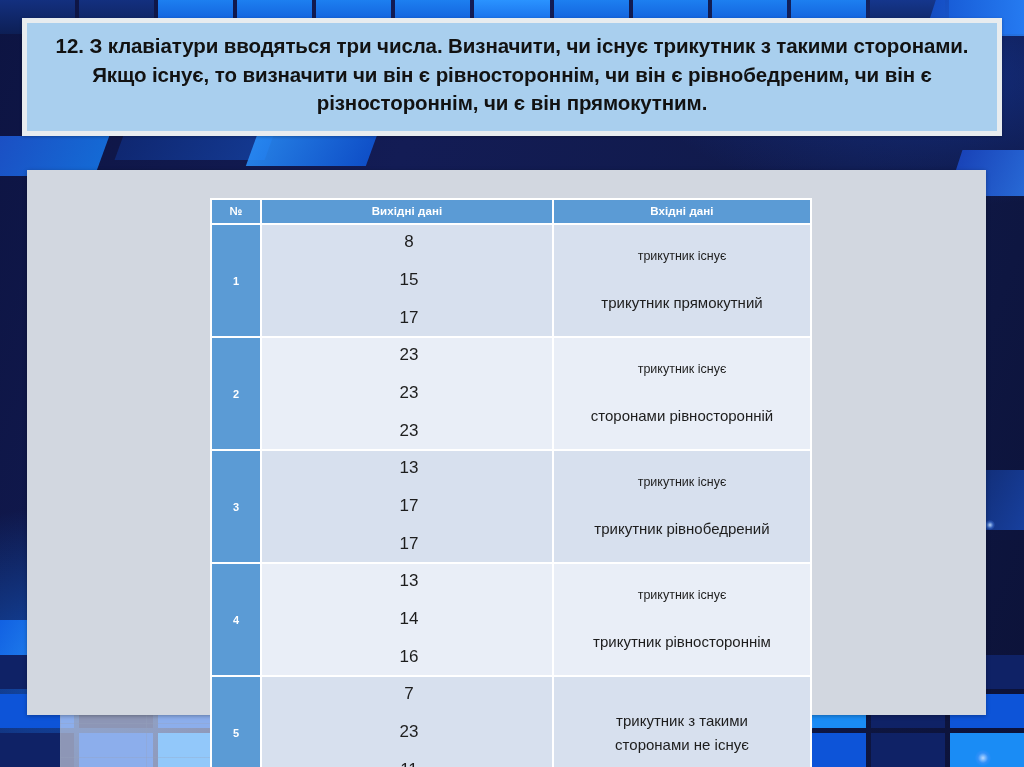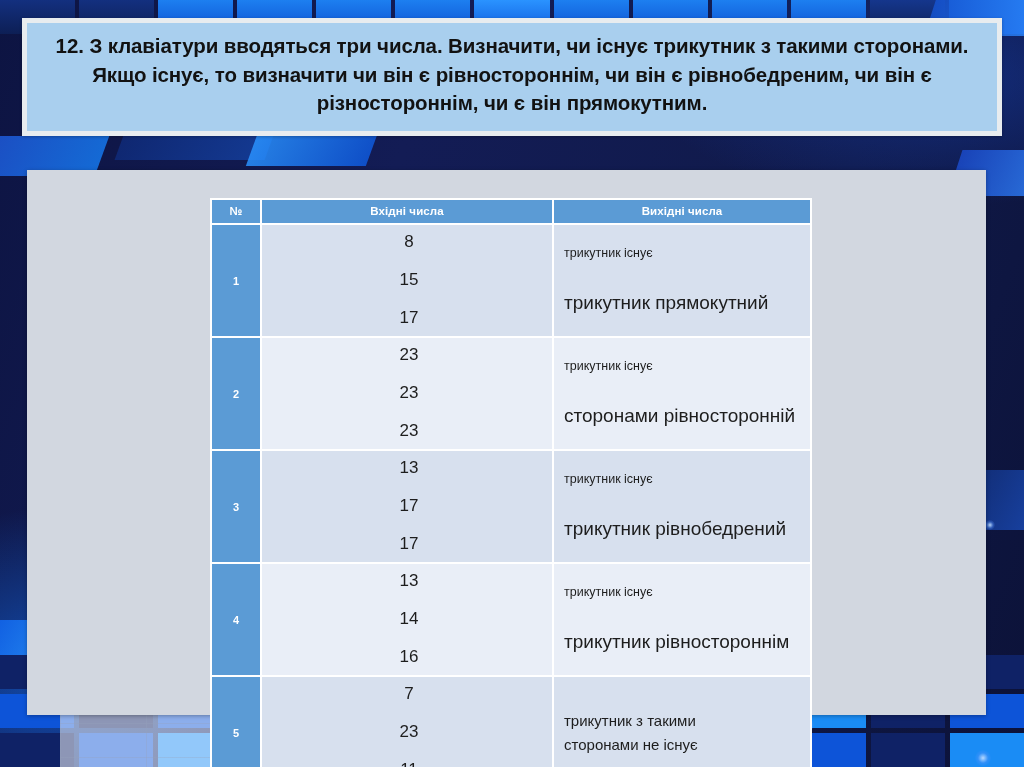--- a/index.html
+++ b/index.html
@@ -144,21 +144,21 @@
     font-weight: bold;
     text-align: center;
     vertical-align: middle;
   }
   #data-table td.in-cell {
     vertical-align: middle;
     padding: 8px 0 10px 0;
   }
   #data-table td.out-cell {
     vertical-align: middle;
-    text-align: left;
+    text-align: center;
     padding: 6px 10px;
   }
   tr.band-a td.in-cell, tr.band-a td.out-cell { background: #d7e0ee; }
   tr.band-b td.in-cell, tr.band-b td.out-cell { background: #e9eef7; }
 
   .inputs {
     display: flex; flex-direction: column;
     align-items: center;
     gap: 21px;
     font-size: 17px;
@@ -167,21 +167,21 @@
     padding-left: 4px;
   }
   .inputs span { display: block; }
 
   .out-small {
     font-size: 12.5px;
     color: #1d1d1d;
     line-height: 1.35;
   }
   .out-big {
-    font-size: 19px;
+    font-size: 15px;
     color: #1d1d1d;
     line-height: 1.35;
     margin-top: 28px;
   }
   .out-two {
     font-size: 15px;
     color: #1d1d1d;
     line-height: 1.55;
   }
 
@@ -285,22 +285,22 @@
 
   <table id="data-table">
     <colgroup>
       <col class="c-num">
         <col class="c-in">
         <col class="c-out">
     </colgroup>
     <thead>
       <tr>
         <th>№</th>
-        <th>Вхідні числа</th>
-        <th>Вихідні числа</th>
+        <th>Вихідні дані</th>
+        <th>Вхідні дані</th>
       </tr>
     </thead>
     <tbody id="table-body">
         <tr class="band-a">
           <td class="num-cell">1</td>
           <td class="in-cell">
             <div class="inputs">
               <span>8</span>
               <span>15</span>
               <span>17</span>

